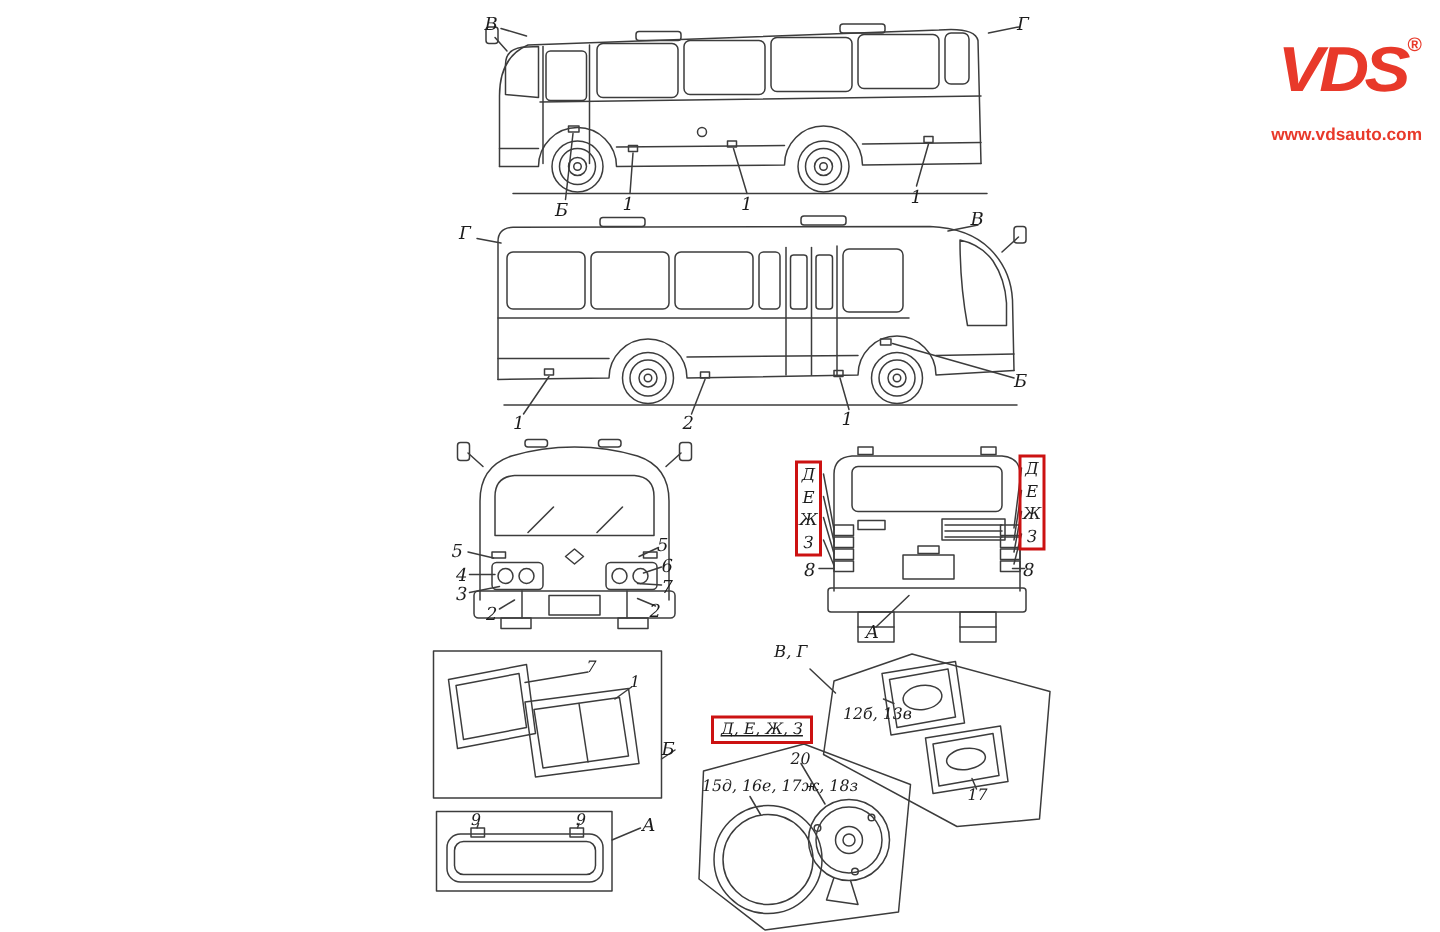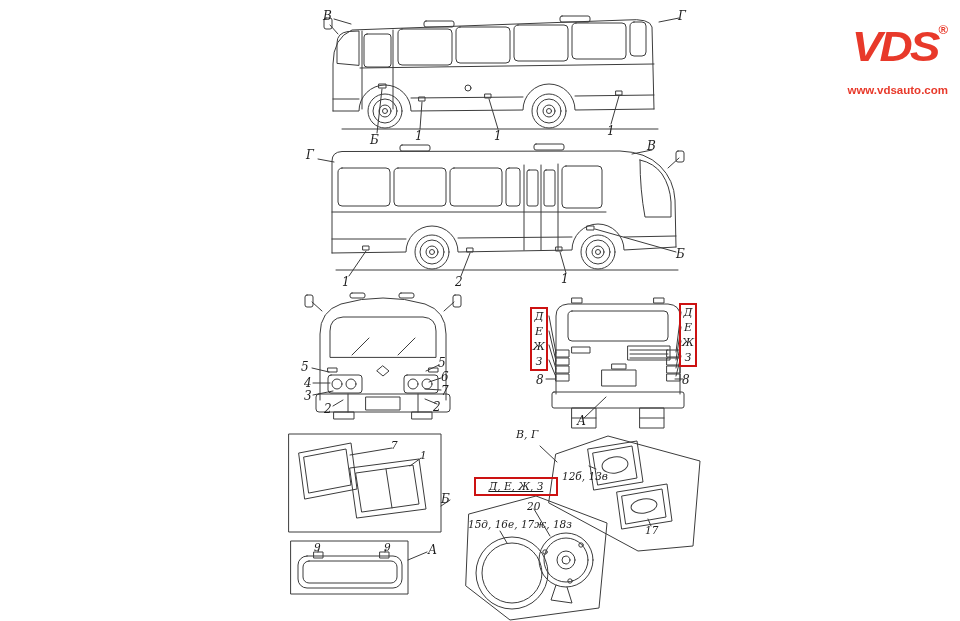--- a/index.html
+++ b/index.html
@@ -295,21 +295,21 @@
   <span class="co" style="left:441px;top:493px">Б</span>
 
   <span class="co small" style="left:314px;top:542px">9</span>
   <span class="co small" style="left:384px;top:542px">9</span>
   <span class="co" style="left:428px;top:544px">А</span>
 
   <span class="co title" style="left:516px;top:429px">В, Г</span>
   <span class="co small" style="left:562px;top:471px">12б, 13в</span>
   <span class="co small" style="left:645px;top:525px">17</span>
 
-  <div class="hltitle" style="left:474px;top:477px;width:84px;height:19px">
+  <div class="hltitle" style="left:474px;top:477px;width:68px;height:19px">
     <span class="co">Д, Е, Ж, З</span>
   </div>
   <span class="co small" style="left:527px;top:501px">20</span>
   <span class="co small" style="left:468px;top:519px">15д, 16е, 17ж, 18з</span>
 
   <div class="logo">
     <div><span class="word">VDS</span><sup>®</sup></div>
     <div class="site">www.vdsauto.com</div>
   </div>
 

